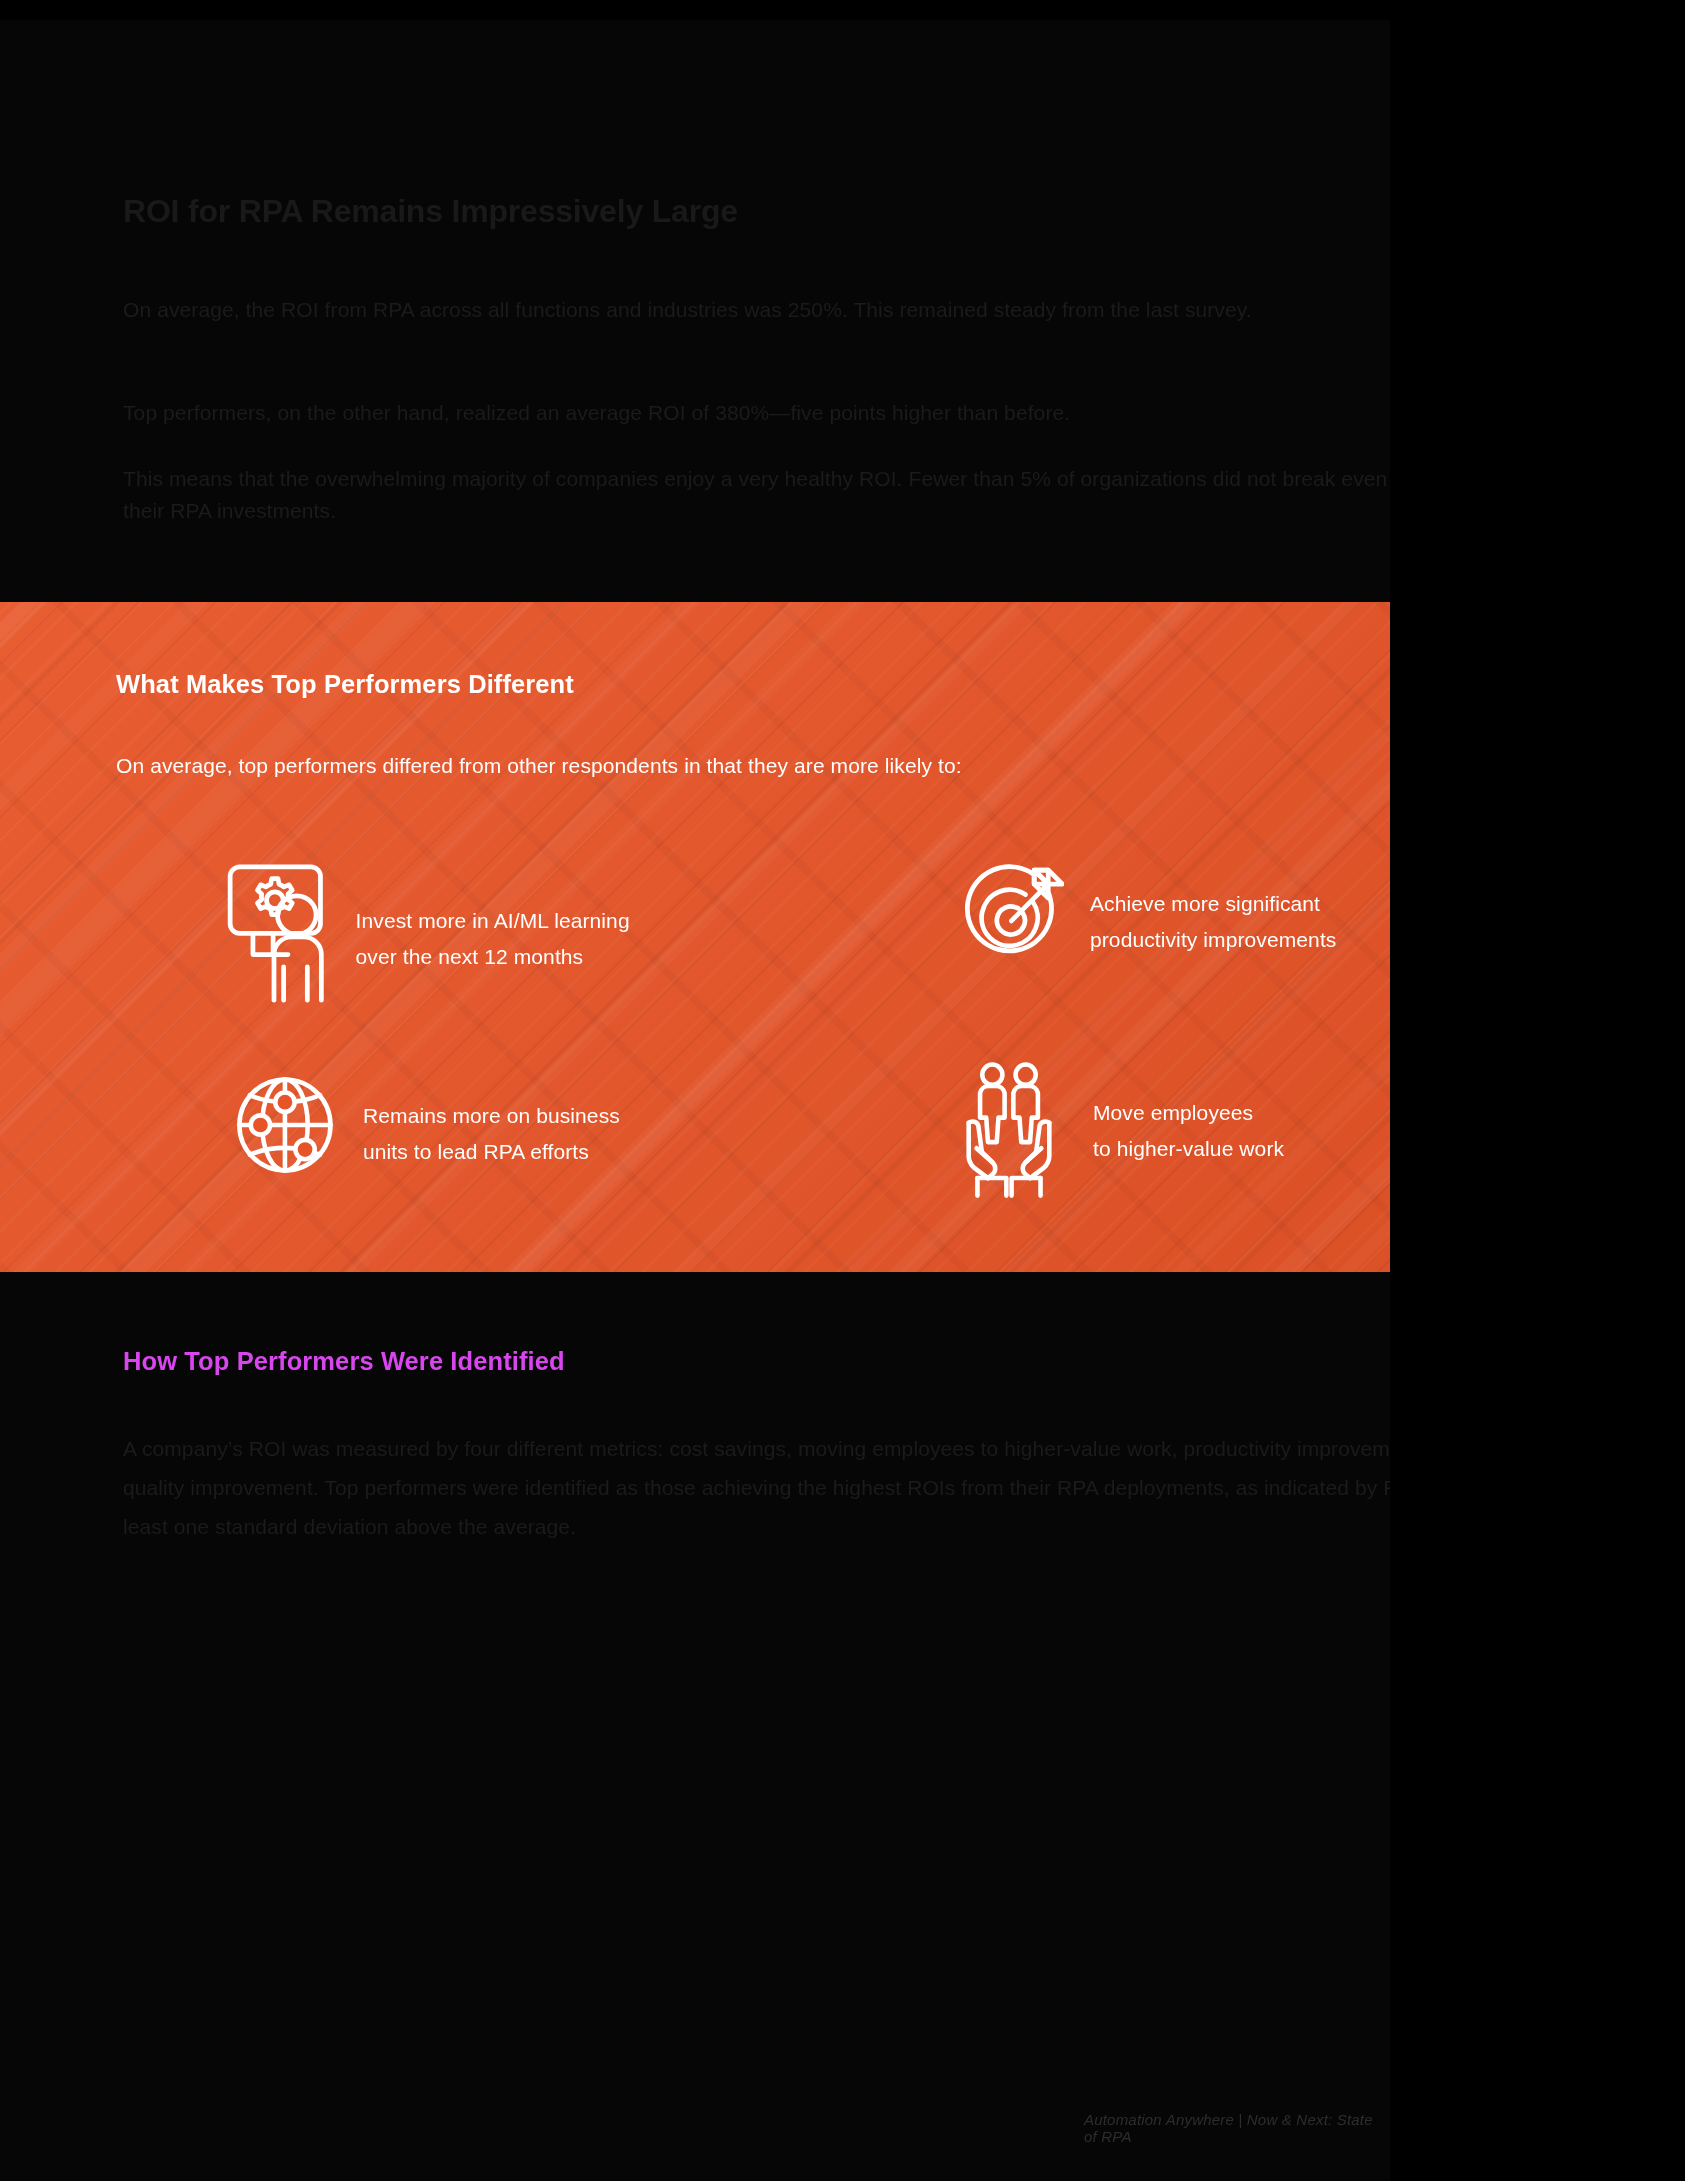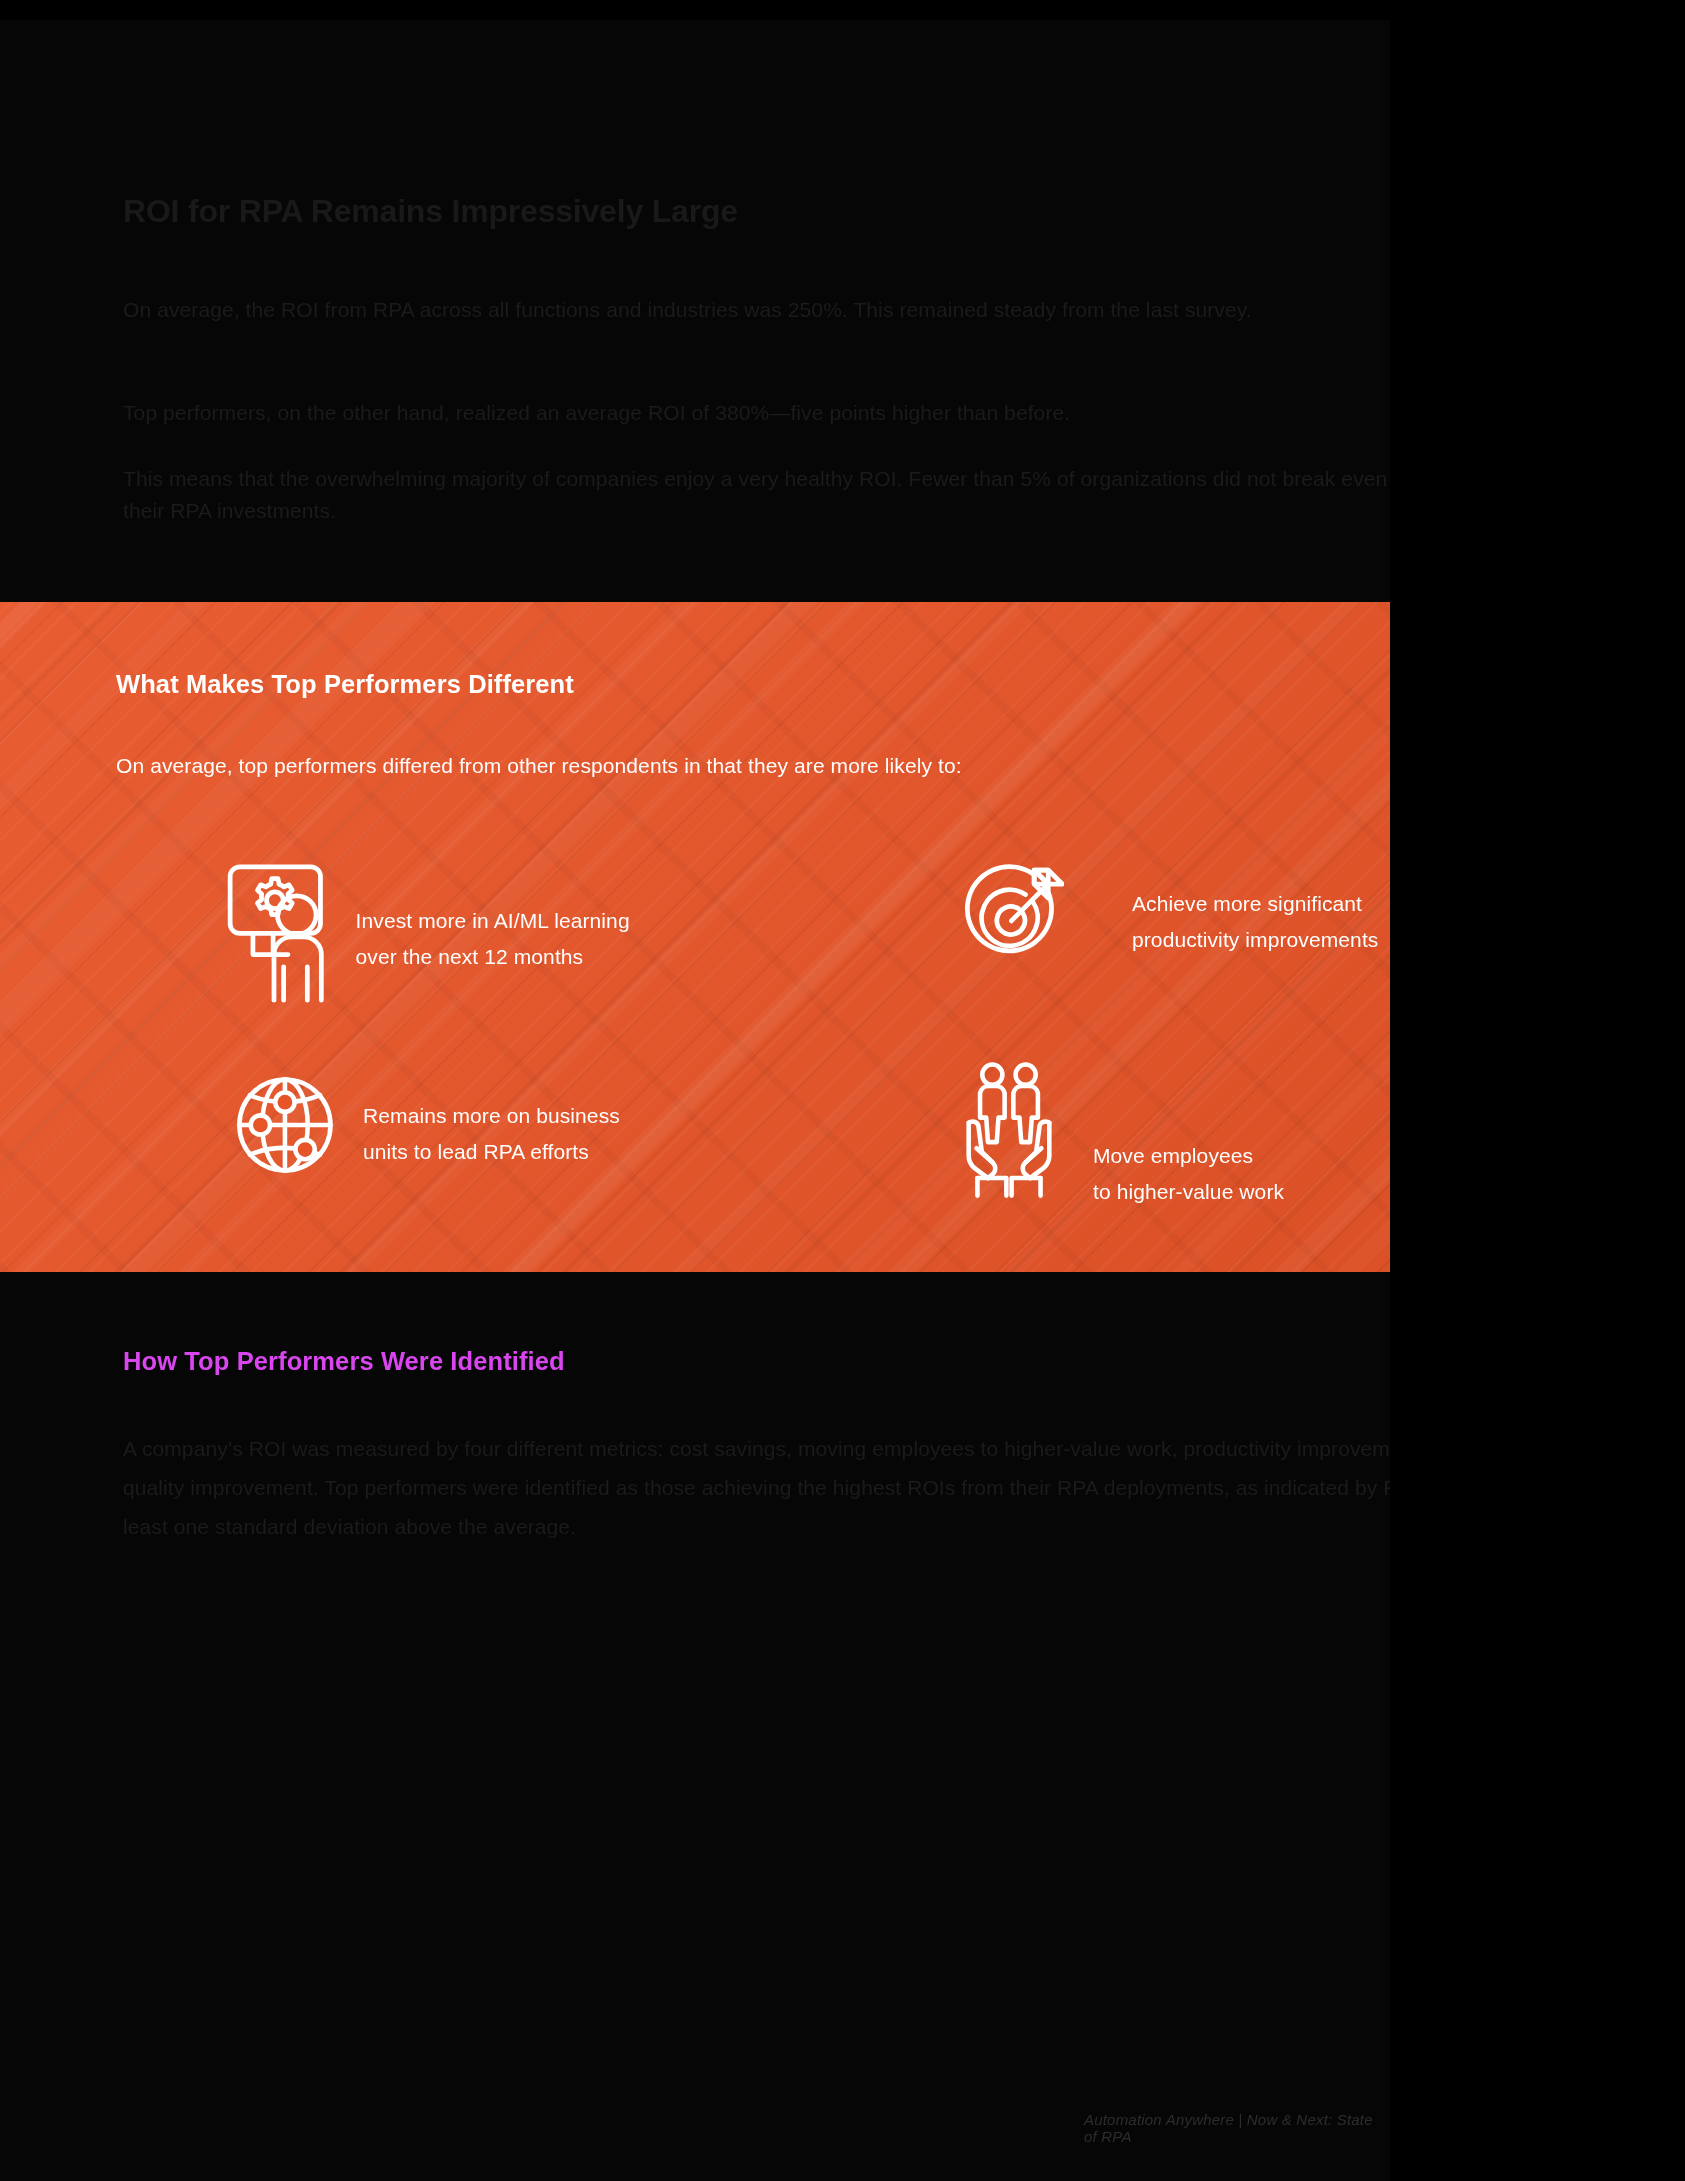--- a/index.html
+++ b/index.html
@@ -134,23 +134,23 @@
   }
   .feature .ftext {
     font-size:21px;
     line-height:36px;
     color:#ffffff;
     letter-spacing:0.1px;
     white-space:nowrap;
   }
 
   .feat-1 { left:224px; top:838px; }
-  .feat-2 { left:957px; top:834px;gap:42px; }
+  .feat-2 { left:957px; top:834px; }
   .feat-3 { left:235px; top:1047px; }
-  .feat-4 { left:959px; top:1031px;align-items:flex-end; }
+  .feat-4 { left:959px; top:1031px; }
 
   .feat-1 .ftext { margin-left:24.6px; }
   .feat-2 .ftext { margin-left:26px; }
   .feat-3 .ftext { margin-left:29px; }
   .feat-4 .ftext { margin-left:27px; }
 
   
   .section-bottom {
     position:absolute;
     left:0; top:1252px;

